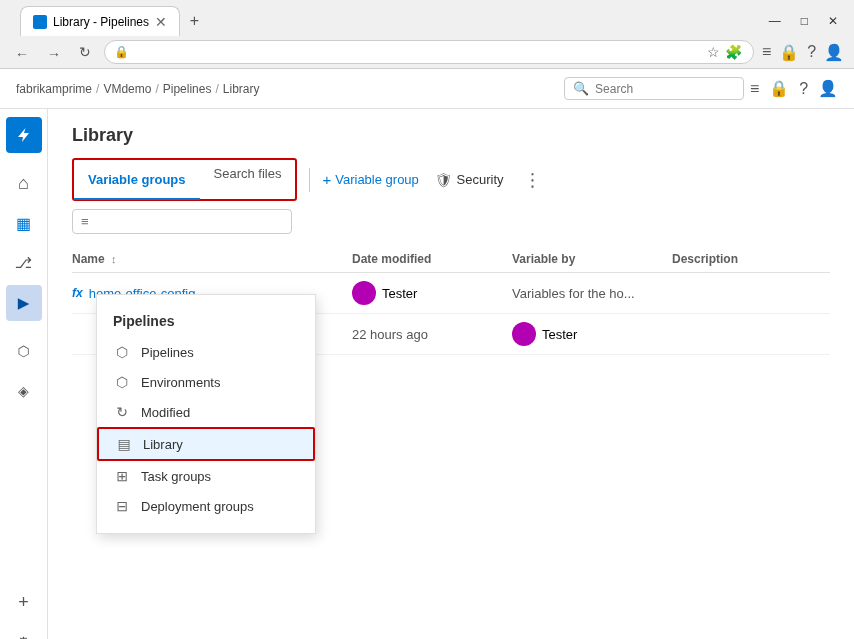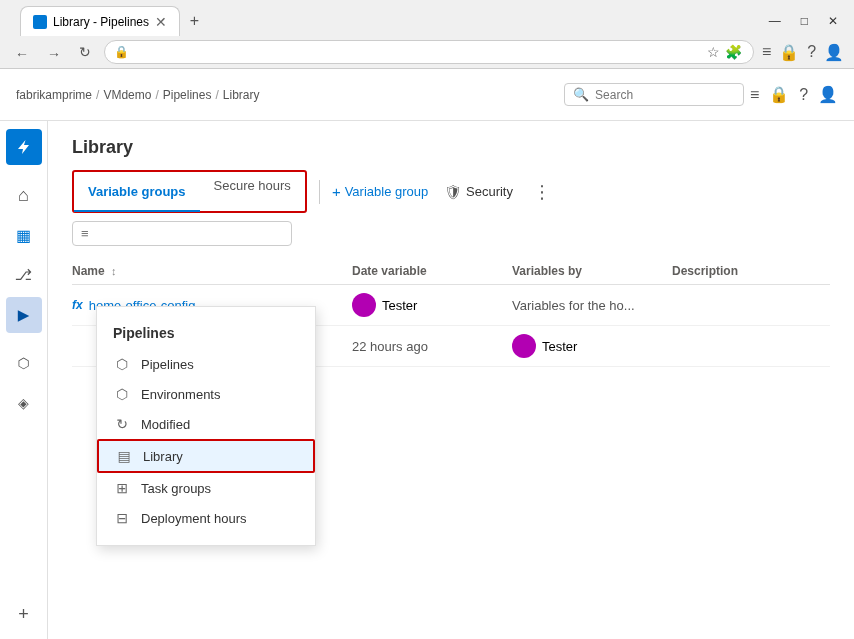--- a/index.html
+++ b/index.html
@@ -27,21 +27,21 @@
     
     .app-container { display: flex; height: calc(639px - 88px); }
 
     
     .left-nav { width: 48px; background: #fff; border-right: 1px solid #e0e0e0; display: flex; flex-direction: column; align-items: center; padding-top: 8px; gap: 4px; }
     .nav-icon { width: 36px; height: 36px; display: flex; align-items: center; justify-content: center; border-radius: 4px; cursor: pointer; color: #555; font-size: 18px; position: relative; }
     .nav-icon.azure-icon { background: #0078d4; color: #fff; }
     .nav-icon.selected { background: #e0e8f8; }
 
     
-    .top-bar { background: #fff; border-bottom: 1px solid #e0e0e0; padding: 6px 16px; display: flex; align-items: center; gap: 6px; height: 52px; }
+    .top-bar { background: #fff; border-bottom: 1px solid #e0e0e0; padding: 6px 16px; display: flex; align-items: center; gap: 6px; height: 40px; }
     .breadcrumb { display: flex; align-items: center; gap: 4px; font-size: 12px; color: #555; flex: 1; }
     .breadcrumb a { color: #555; text-decoration: none; cursor: pointer; }
     .breadcrumb-sep { color: #999; }
     .top-bar-search { display: flex; align-items: center; background: #fff; border: 1px solid #ccc; border-radius: 4px; padding: 3px 8px; gap: 6px; width: 180px; }
     .top-bar-search input { border: none; outline: none; font-size: 12px; width: 100%; background: transparent; }
     .top-bar-icons { display: flex; gap: 10px; align-items: center; }
     .top-bar-icon { color: #555; cursor: pointer; font-size: 16px; }
 
     
     .main { flex: 1; display: flex; flex-direction: column; overflow: hidden; }
@@ -177,21 +177,21 @@
   </div>
 
   <div class="main">
     <div class="content-area">
       <div class="page-title">Library</div>
 
       <div style="display:flex; align-items:center; margin-bottom:8px;">
         <div style="border: 2px solid #cc0000; border-radius:3px; display:inline-flex; align-items:stretch;">
           <div class="tab-item active" style="padding:12px 14px; color:#0078d4; font-weight:600; position:relative; cursor:pointer;">Variable groups</div>
           <div class="tab-item" style="padding:6px 14px; color:#555; cursor:pointer;">
-            <span>Secure hours</span>
+            <span>Search files</span>
           </div>
         </div>
         <div style="width:1px; height:24px; background:#ccc; margin:0 12px;"></div>
         <div class="tab-action" style="display:flex; align-items:center; gap:4px; color:#0078d4; cursor:pointer; margin-right:16px;">
           <span style="font-size:15px;">+</span>
           <span>Variable group</span>
         </div>
         <div class="tab-action security" style="display:flex; align-items:center; gap:4px; color:#333; cursor:pointer; margin-right:12px;">
           <span style="color:#555;font-size:14px;">🛡</span>
           <span>Security</span>
@@ -201,22 +201,22 @@
 
       <div class="search-box" style="margin-bottom:12px;">
         <span class="search-icon-sm">≡</span>
       </div>
 
       <div class="table-header">
         <div class="col-name">
           <span>Name</span>
           <span class="sort-icon">↕</span>
         </div>
-        <div class="col-date">Date variable</div>
-        <div class="col-by">Variables by</div>
+        <div class="col-date">Date modified</div>
+        <div class="col-by">Variable by</div>
         <div class="col-desc">Description</div>
       </div>
 
       <div class="table-row">
         <div class="col-name" style="display:flex;align-items:center;">
           <span class="row-icon" style="font-style:italic; font-size:12px; color:#0078d4; margin-right:6px; font-weight:bold;">fx</span>
           <span class="row-name">home-office-config</span>
         </div>
         <div class="row-by col-by">
           <span class="avatar"></span>
@@ -254,19 +254,19 @@
         <div class="flyout-item highlighted" style="border: 2px solid #cc0000; border-radius:2px; background:#e8f4ff;">
           <span class="flyout-icon">▤</span>
           <span>Library</span>
         </div>
         <div class="flyout-item">
           <span class="flyout-icon">⊞</span>
           <span>Task groups</span>
         </div>
         <div class="flyout-item">
           <span class="flyout-icon">⊟</span>
-          <span>Deployment hours</span>
+          <span>Deployment groups</span>
         </div>
       </div>
 
     </div>
   </div>
 </div>
 
 </body></html>

